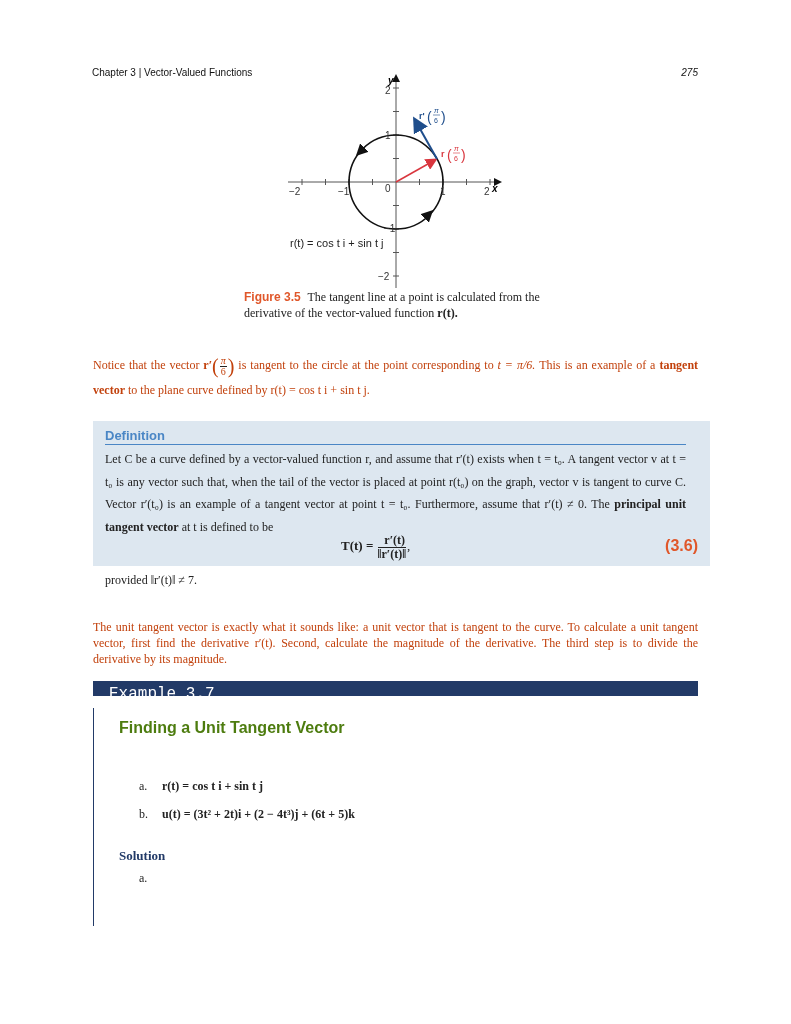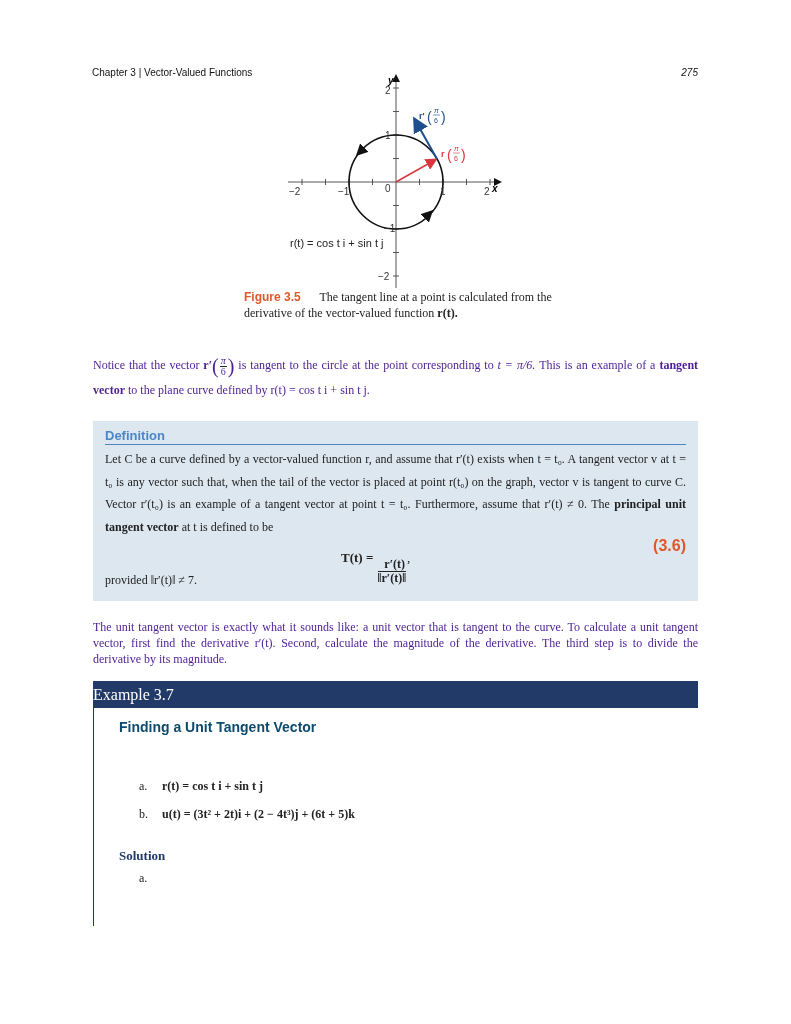--- a/index.html
+++ b/index.html
@@ -9,54 +9,54 @@
          font-size: 10px; color: #111; margin-top: 36px; }
   .hdr-left { left: 92px; }
   .hdr-right { right: 93px; font-style: italic; }
 
   #figure { position: absolute; left: 280px; top: 70px; width: 230px; height: 220px; }
   #figure svg text { font-family: "Liberation Sans", sans-serif; }
 
   .caption { position: absolute; left: 244px; top: 289px; width: 310px;
              font-size: 12px; line-height: 16px; color: #222; }
   .caption .fig-label { font-family: "Liberation Sans", sans-serif; font-weight: bold;
-             color: #e0572a; margin-right: 16px; }
+             color: #e0572a; margin-right: 4px; }
 
   .para { position: absolute; left: 93px; width: 605px; font-size: 12px;
-          line-height: 25px; color: #4c1d95; text-align: justify; }
+          line-height: 25px; color: #c2410c; text-align: justify; }
   .b { font-weight: bold; text-align: right; }
   .i { font-style: italic; }
   .frac { display: inline-block; vertical-align: middle; text-align: center;
           font-size: 10px; line-height: 10px; margin: 0 1px; }
   .frac .num { display: block; border-bottom: 1px solid #222; padding: 0 1px; font-style: italic; }
   .frac .den { display: block; }
   .paren { font-size: 20px; vertical-align: middle; line-height: 12px; }
 
-  .defbox { position: absolute; left: 93px; top: 421px; width: 605px; height: 180px;
-            background: #dde7f0; }
+  .defbox { position: absolute; left: 93px; top: 421px; width: 605px; height: 145px;
+            background: #dde7f0; padding-left: 12px; }
   .def-title { position: absolute; left: 12px; top: 7px; width: 581px;
                font-family: "Liberation Sans", sans-serif; font-weight: bold;
                font-size: 13px; color: #4a86c5; border-bottom: 1px solid #4a86c5;
                padding-bottom: 1px; }
   .def-text { position: absolute; left: 12px; top: 27px; width: 581px; font-size: 12px;
               line-height: 22.5px; text-align: justify; color: #222; }
   .formula { position: absolute; left: 248px; top: 113px; font-size: 13px; }
-  .formula .frac { font-size: 12px; line-height: 13px; margin-top: 24px; }
+  .formula .frac { font-size: 12px; line-height: 13px; }
   .formula .frac .num { font-style: normal; }
   .eqnum { position: absolute; right: 12px; top: 116px; font-family: "Liberation Sans", sans-serif;
            font-weight: bold; font-size: 16px; color: #e0572a; }
   .provided { position: absolute; left: 12px; top: 152px; font-size: 12px; }
 
   .example { position: absolute; left: 93px; top: 681px; width: 605px; height: 245px; }
-  .ex-bar { position: absolute; left: 0; top: 0; width: 605px; height: 27px; background: #223a67;
-            color: #fff; font-family: Liberation Serif, serif; font-size: 16px;
-            line-height: 27px; box-sizing: border-box; }
+  .ex-bar { position: absolute; left: 0; top: 0; width: 605px; height: 15px; background: #223a67;
+            color: #fff; font-family: Liberation Mono, monospace; font-size: 16px;
+            line-height: 27px; padding-left: 16px; box-sizing: border-box; }
   .ex-rule { position: absolute; left: 0; top: 27px; width: 1px; height: 218px; background: #223a67; }
   .ex-title { position: absolute; left: 26px; top: 38px; font-family: "Liberation Sans", sans-serif;
-              font-weight: bold; font-size: 14px; color: #0c4a6e; }
+              font-weight: bold; font-size: 16px; color: #4d7c0f; }
   .ex-prompt { position: absolute; left: 26px; top: 76px; font-size: 12px; }
   .ex-item { position: absolute; left: 46px; font-size: 12px; }
   .ex-item .lbl { display: inline-block; width: 20px; }
   .ex-sol { position: absolute; left: 26px; top: 167px; font-family: Liberation Serif, serif;
             font-weight: bold; font-size: 13px; color: #223a67; }
   .ex-sol-a { position: absolute; left: 46px; top: 190px; font-size: 12px; }
 </style>
 </head>
 <body>
 

